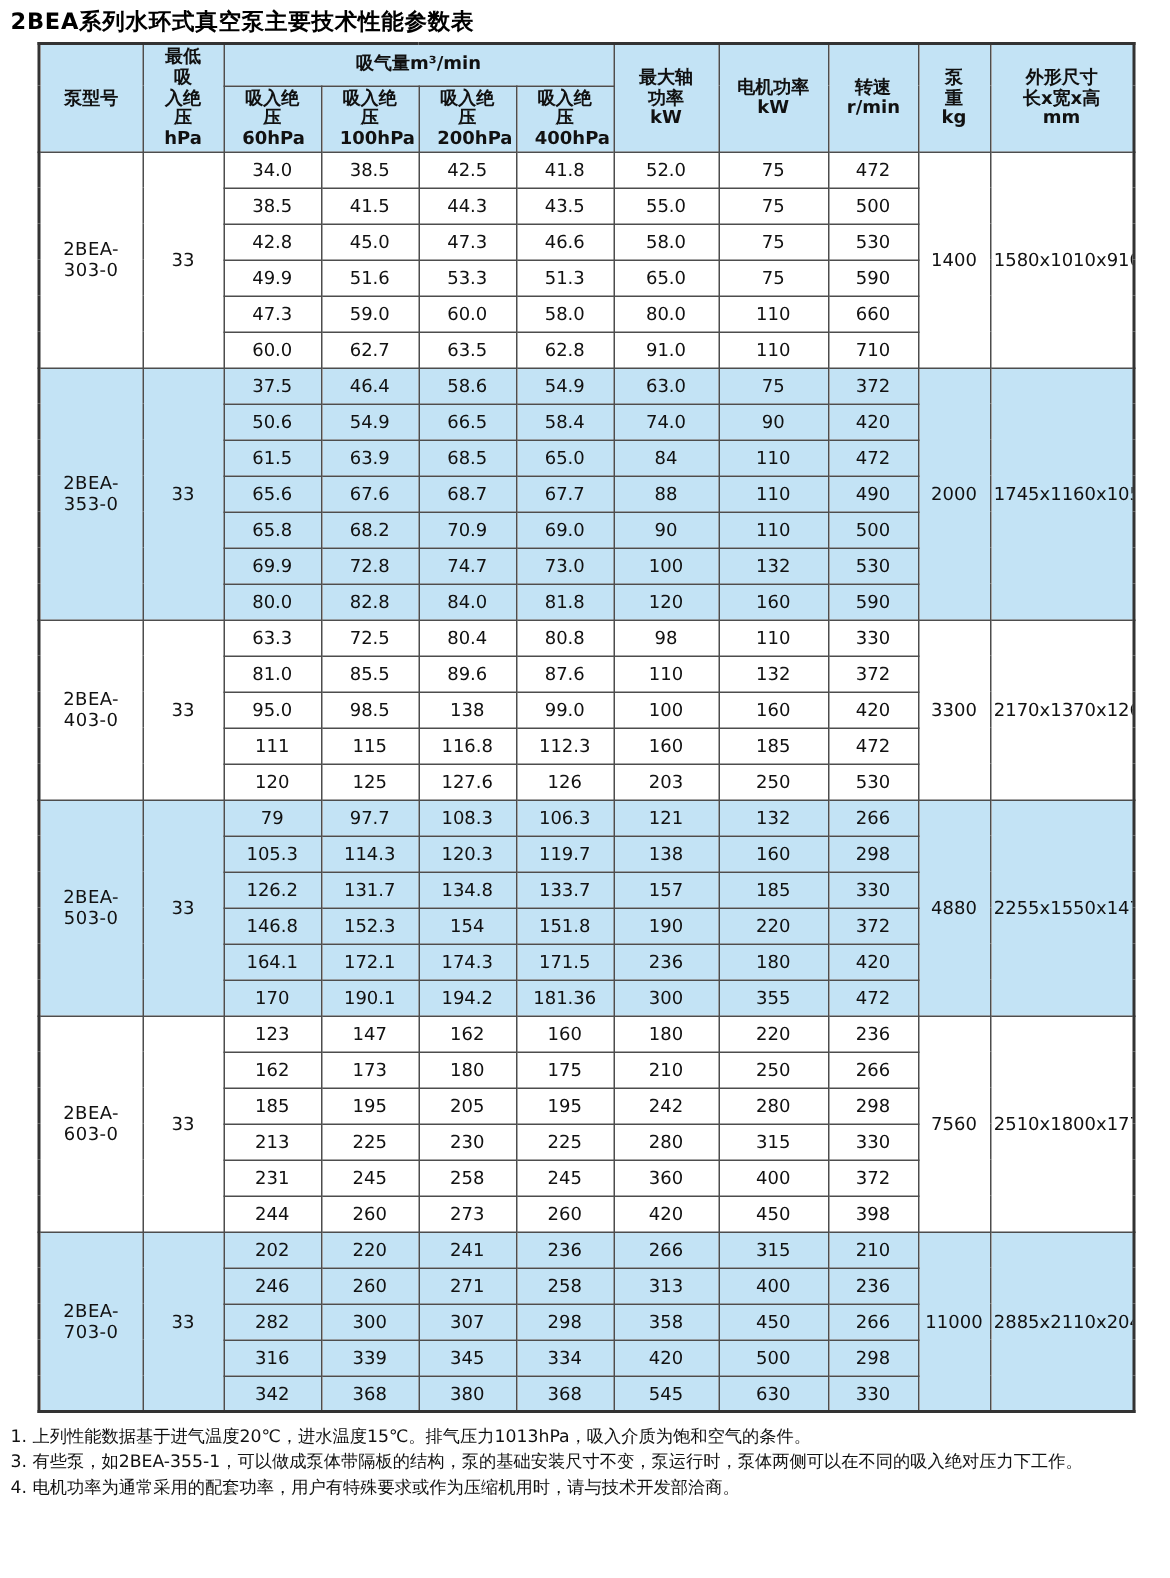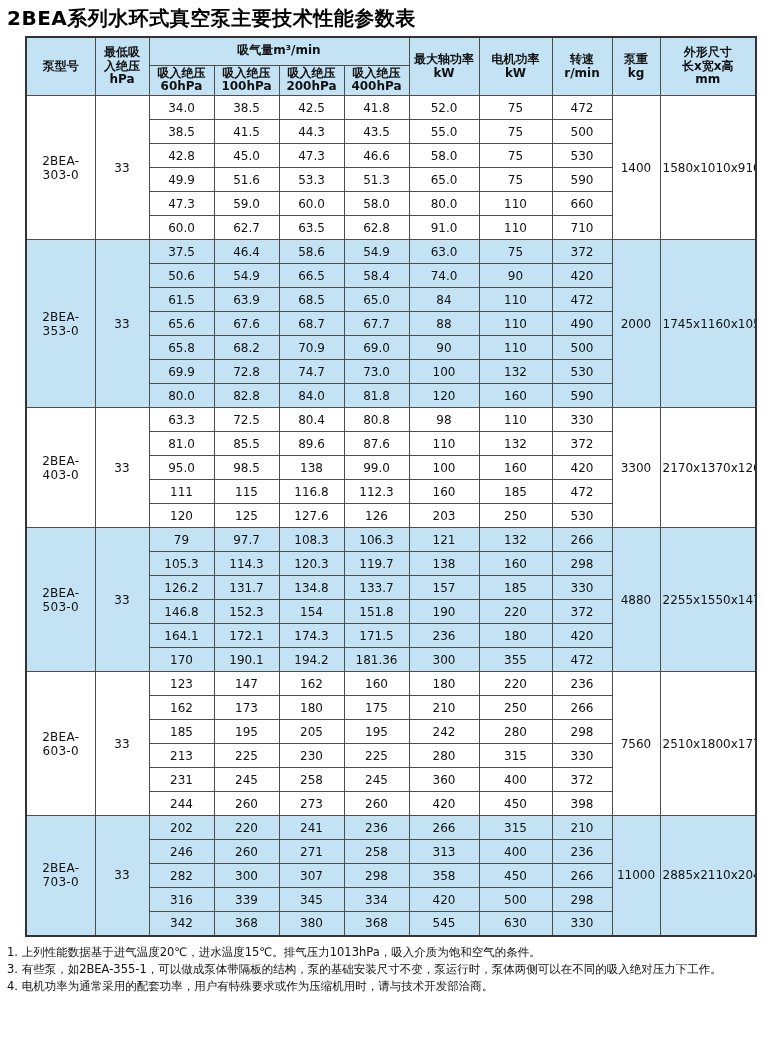--- a/index.html
+++ b/index.html
@@ -10,21 +10,21 @@
     color: #111111;
   }
   .page {
     width: 780px;
     height: 1052px;
     background: #ffffff;
     padding: 5px 0 0 0;
     overflow: hidden;
   }
   .page-title {
-    font-size: 20px;
+    font-size: 15px;
     font-weight: bold;
     color: #000000;
     margin: 0 0 4px 7px;
     letter-spacing: 0.5px;
   }
   table.spec {
     border-collapse: collapse;
     table-layout: fixed;
     margin-left: 25px;
     width: 730px;
@@ -36,21 +36,21 @@
     vertical-align: middle;
     font-size: 12px;
     overflow: hidden;
   }
   table.spec thead th {
     background: #c3e3f5;
     font-weight: bold;
     white-space: pre-line;
     line-height: 1.15;
     height: 28px;
-    padding: 1px 0;
+    padding: 1px 12px;
   }
   table.spec tbody td {
     height: 24px;
     padding: 0 2px;
   }
   tr.band-white td { background: #ffffff; }
   tr.band-blue  td { background: #c3e3f5; }
   td.pump-model-cell { font-size: 12px; letter-spacing: 0.3px; margin-top: 44px; }
   .notes {
     margin: 7px 0 0 7px;

